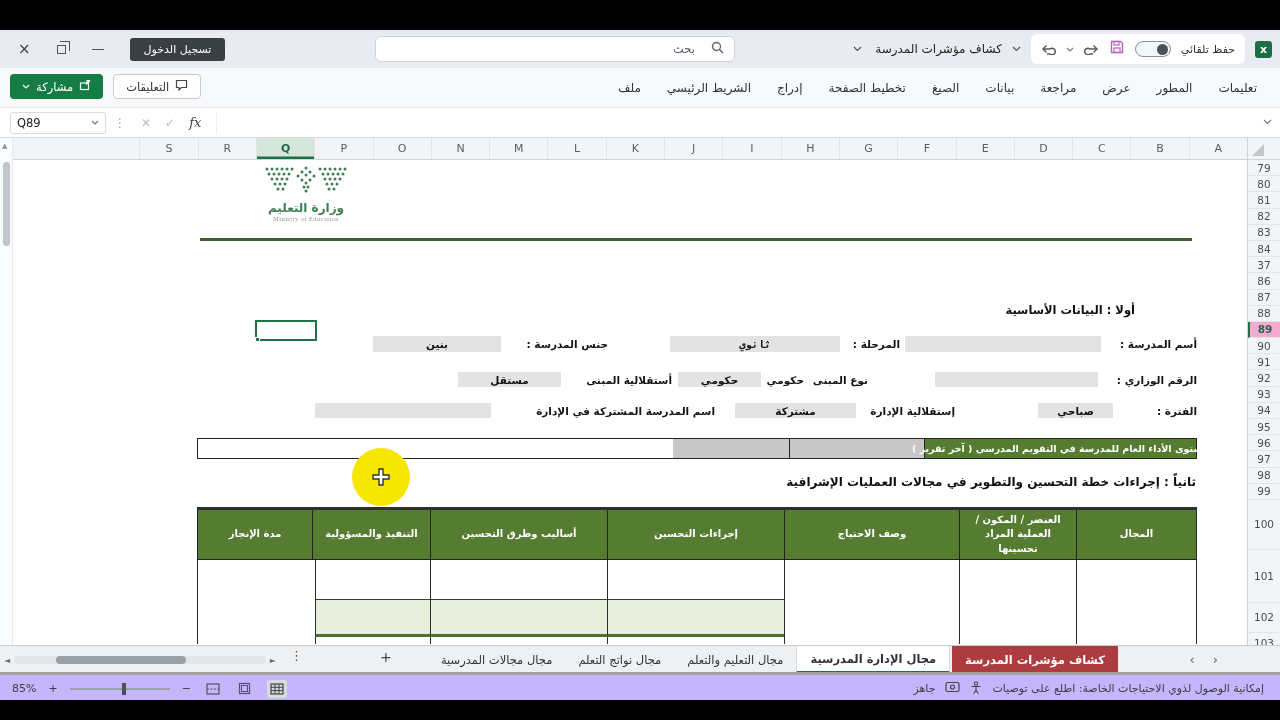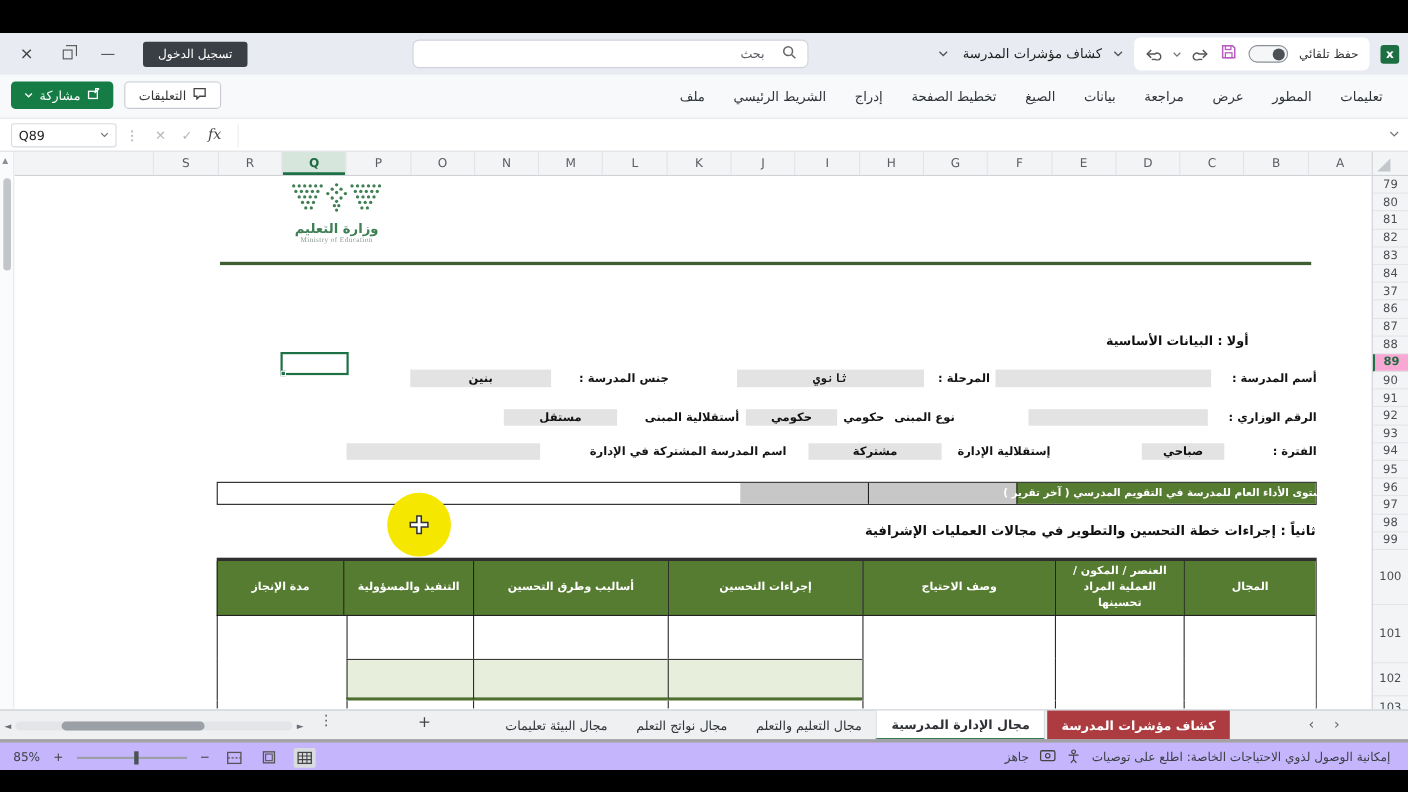--- a/index.html
+++ b/index.html
@@ -432,21 +432,21 @@
           </span>
       <span style="font-size:8px;">►</span>
     </div>
     <span class="tb-dots">⋮</span>
     <span class="tb-plus">+</span>
     <div class="stab-strip">
           <div class="stab ar red">كشاف مؤشرات المدرسة</div>
           <div class="stab ar active">مجال الإدارة المدرسية</div>
           <div class="stab ar">مجال التعليم والتعلم</div>
           <div class="stab ar">مجال نواتج التعلم</div>
-          <div class="stab ar">مجال البيئة تعليمات</div>
+          <div class="stab ar">مجال مجالات المدرسية</div>
         </div>
     <div class="tab-nav">
       <span>‹</span>
       <span>›</span>
     </div>
   </div>
 
   <div class="statusbar">
     <div class="sb-left">
       <span>85%</span>

